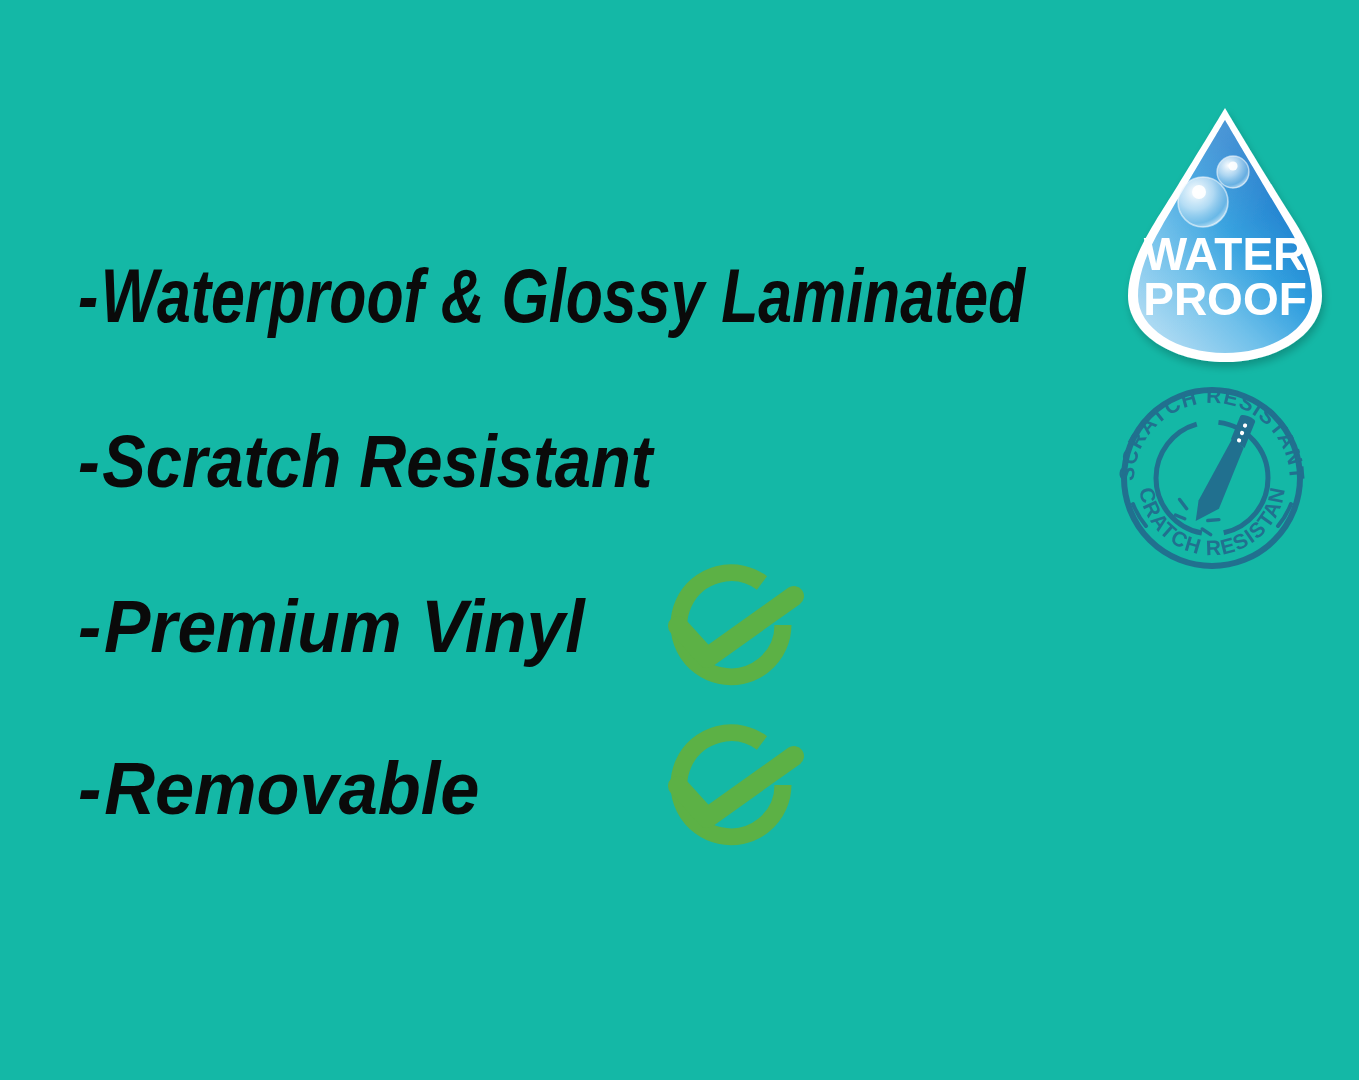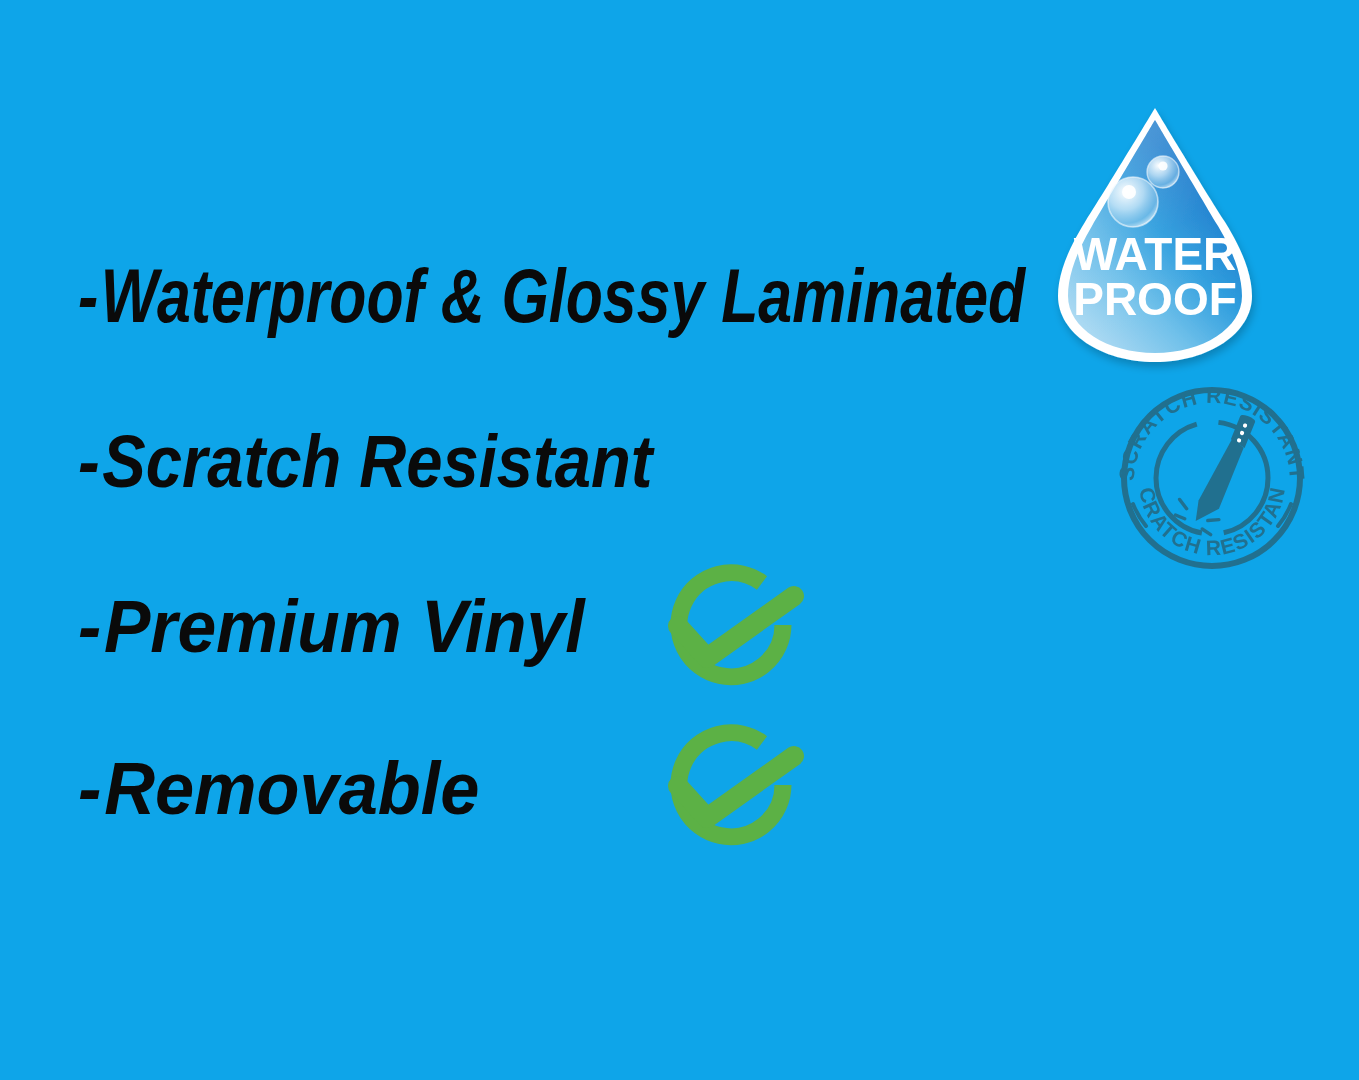--- a/index.html
+++ b/index.html
@@ -10,21 +10,21 @@
   body {
     width: 1359px;
     height: 1080px;
     font-family: "Liberation Sans", sans-serif;
     overflow: hidden;
   }
   #canvas {
     position: relative;
     width: 1359px;
     height: 1080px;
-    background: #0ea5e9;
+    background: #14b8a6;
   }
 
   
   .feature-list {
     position: absolute;
     left: 0;
     top: 0;
     width: 1100px;
     height: 1080px;
   }
@@ -65,21 +65,21 @@
   .fl-3 {
     top: 752px;
     font-size: 74px;
     transform: scaleX(0.95);
     transform-origin: left center;
   }
 
   
   .badge-waterproof {
     position: absolute;
-    left: 1045px;
+    left: 1115px;
     top: 104px;
     width: 220px;
     height: 262px;
   }
   .badge-scratch {
     position: absolute;
     left: 1112px;
     top: 386px;
     width: 200px;
     height: 184px;

